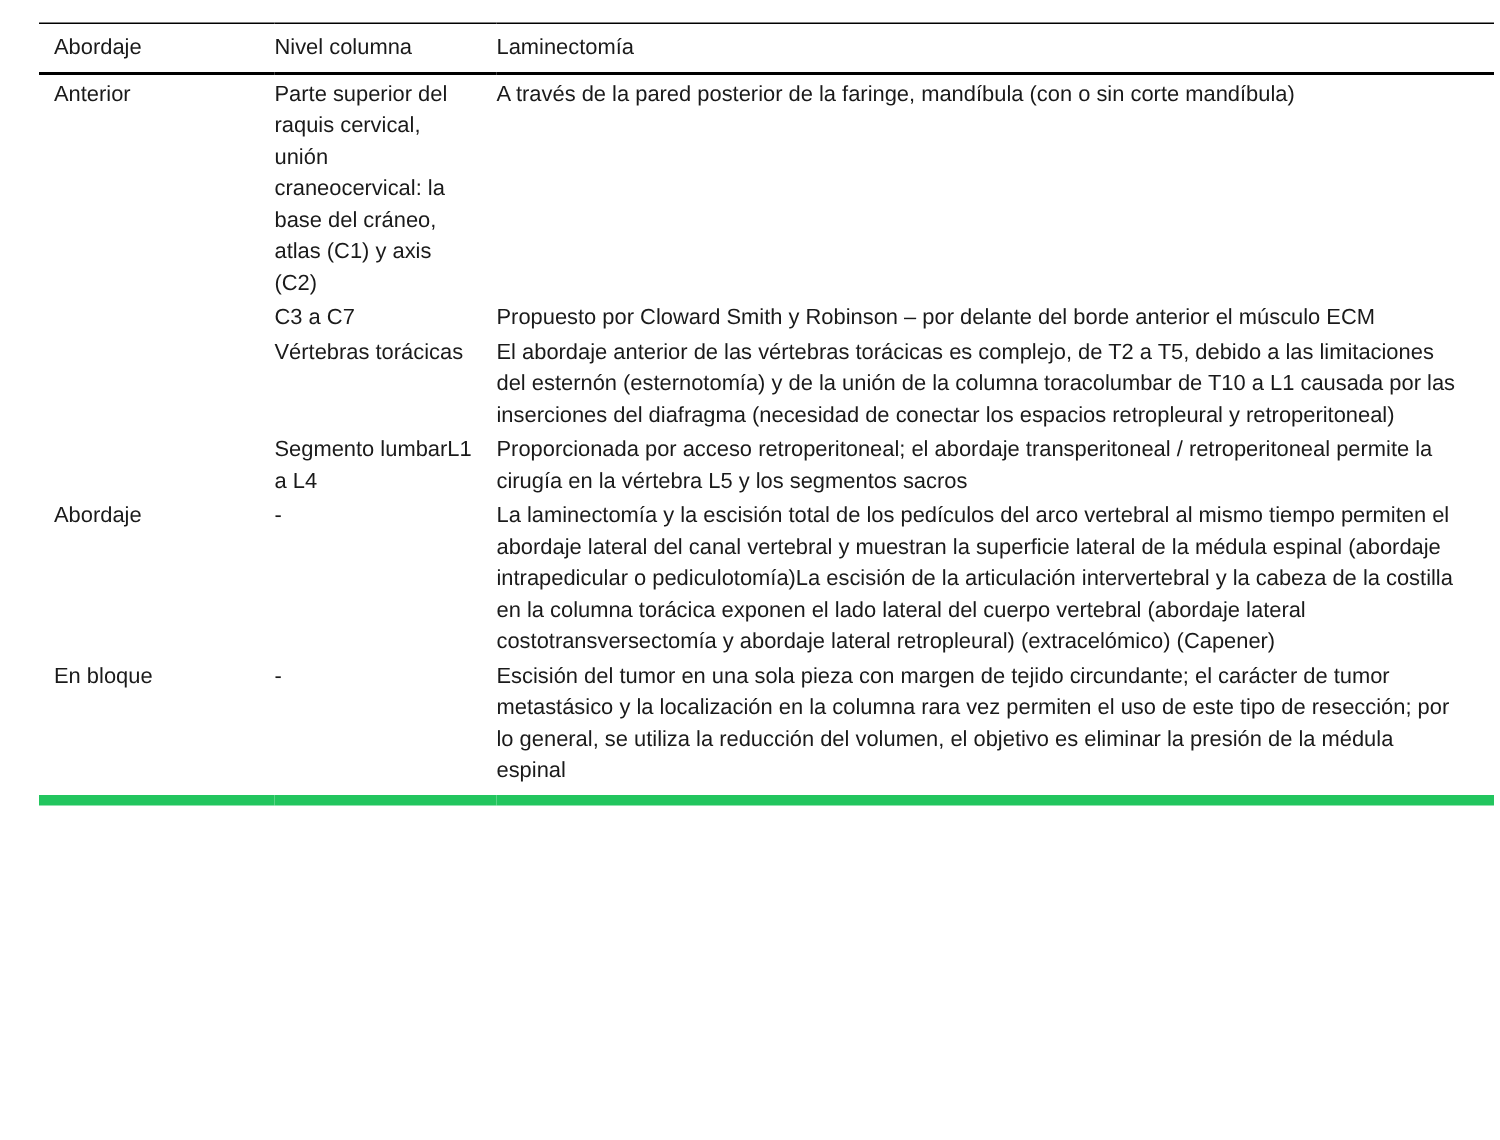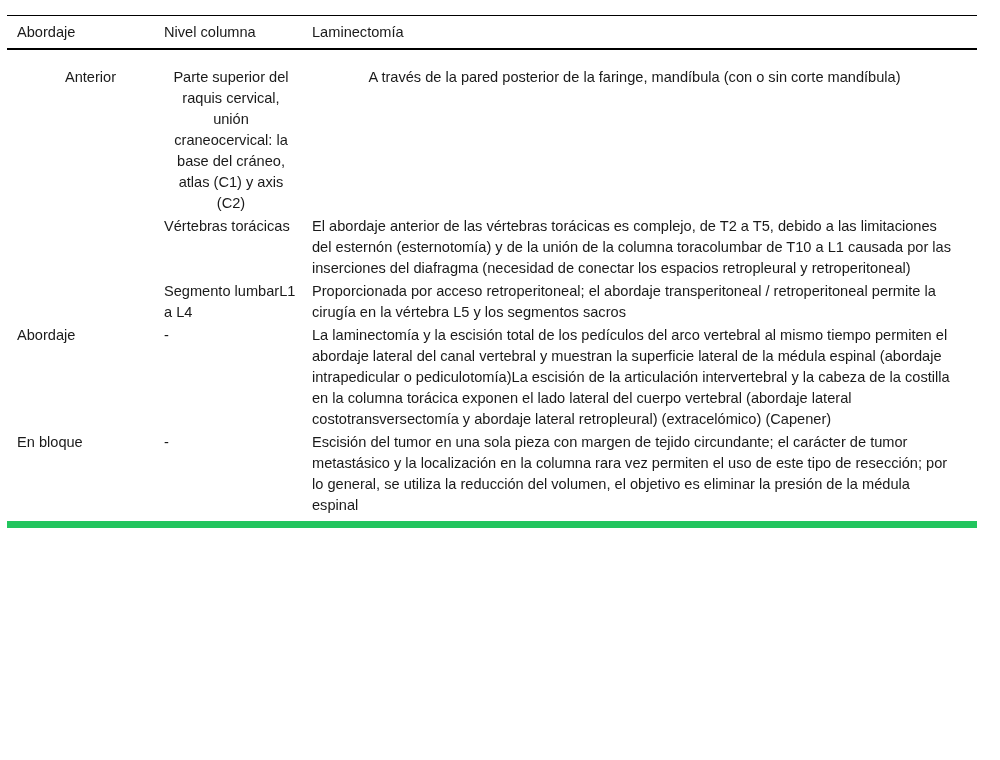--- a/index.html
+++ b/index.html
@@ -11,21 +11,21 @@
       overflow: hidden;
     }
     body {
       font-family: "Liberation Sans", sans-serif;
       font-size: 14.6px;
       color: #1a1a1a;
       line-height: 21px;
     }
     .table-wrap {
       position: absolute;
-      left: 7px;
+      left: 26px;
       top: 15px;
       width: 970px;
     }
     table {
       border-collapse: collapse;
       width: 970px;
       table-layout: fixed;
     }
     thead tr {
       border-top: 1px solid #000;
@@ -41,21 +41,21 @@
       padding: 0;
     }
     th {
       padding-top: 6px;
       padding-bottom: 5px;
     }
     td {
       padding-top: 1px;
       padding-bottom: 1px;
     }
-    tbody tr:first-child td { padding-top: 17px; text-align: center; }
+    tbody tr:first-child td { padding-top: 3px; }
     tbody tr.last td { padding-bottom: 5px; }
     col.c1 { width: 157px; }
     col.c2 { width: 148px; }
     col.c3 { width: 665px; }
     .cell1 { padding-left: 10px !important; }
     .cell3 { padding-right: 20px !important; }
   </style>
 </head>
 <body>
 
@@ -74,20 +74,25 @@
       </tr>
     </thead>
     <tbody>
       <tr>
         <td class="cell1">Anterior</td>
         <td style="padding-right:14px">Parte superior del raquis cervical, unión craneocervical: la base del cráneo, atlas (C1) y axis (C2)</td>
         <td class="cell3">A través de la pared posterior de la faringe, mandíbula (con o sin corte mandíbula)</td>
       </tr>
       <tr>
         <td class="cell1"></td>
+        <td style="padding-right:14px">C3 a C7</td>
+        <td class="cell3">Propuesto por Cloward Smith y Robinson – por delante del borde anterior el músculo ECM</td>
+      </tr>
+      <tr>
+        <td class="cell1"></td>
         <td style="padding-right:14px">Vértebras torácicas</td>
         <td class="cell3">El abordaje anterior de las vértebras torácicas es complejo, de T2 a T5, debido a las limitaciones del esternón (esternotomía) y de la unión de la columna toracolumbar de T10 a L1 causada por las inserciones del diafragma (necesidad de conectar los espacios retropleural y retroperitoneal)</td>
       </tr>
       <tr>
         <td class="cell1"></td>
         <td style="padding-right:14px">Segmento lumbarL1 a L4</td>
         <td class="cell3">Proporcionada por acceso retroperitoneal; el abordaje transperitoneal / retroperitoneal permite la cirugía en la vértebra L5 y los segmentos sacros</td>
       </tr>
       <tr>
         <td class="cell1">Abordaje</td>

